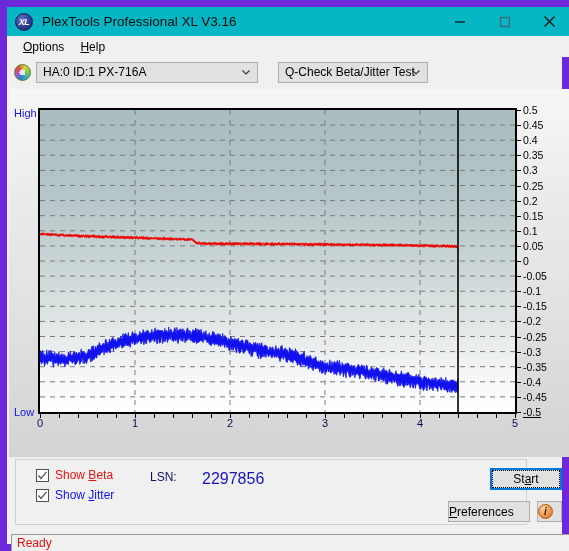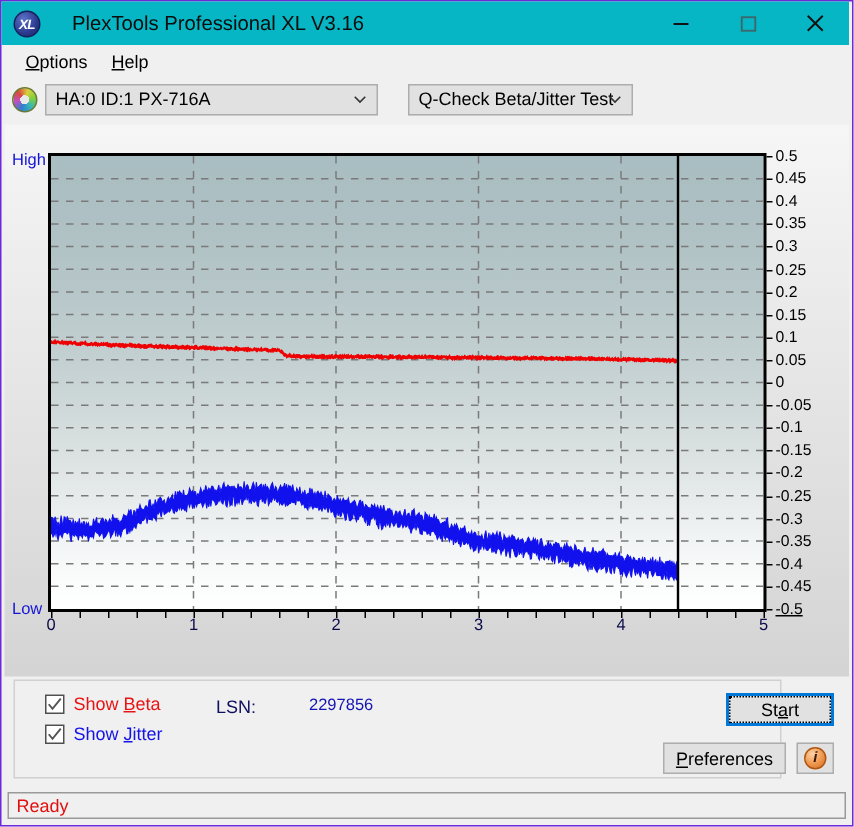--- a/index.html
+++ b/index.html
@@ -11,21 +11,21 @@
     width: 569px;
     height: 551px;
     font-family: "Liberation Sans", sans-serif;
     overflow: hidden;
   }
   #app {
     position: relative;
     width: 569px;
     height: 551px;
     box-sizing: border-box;
-    border: 1px solid #6d28d9;
+    border: 7px solid #6d28d9;
     background: #f0f0f0;
   }
 
   
   .titlebar {
     position: absolute;
     left: 0; top: 0;
     width: 565px;
     height: 29px;
     background: #06b6c4;
@@ -42,21 +42,21 @@
     font-size: 9px;
     font-weight: bold;
     font-style: italic;
     display: flex;
     align-items: center;
     justify-content: center;
     box-sizing: border-box;
     letter-spacing: -0.5px;
   }
   .title-text {
-    margin-left: 21px;
+    margin-left: 9px;
     font-size: 13.5px;
     color: #0c0c0c;
     white-space: nowrap;
   }
   .win-controls {
     position: absolute;
     right: 0; top: 0;
     height: 29px;
     display: flex;
   }
@@ -272,36 +272,35 @@
   .chk-label-beta u, .chk-label-jitter u { text-decoration: underline; }
 
   .lsn-label {
     position: absolute;
     left: 134px; top: 10px;
     font-size: 12px;
     color: #101060;
   }
   .lsn-value {
     position: absolute;
-    left: 196px; top: 10px;
-    font-size: 11px;
+    left: 186px; top: 10px;
+    font-size: 16px;
     color: #1414b4;
     text-align: center;
   }
 
   .btn {
     position: absolute;
     background: #e1e1e1;
     border: 1px solid #adadad;
     box-sizing: border-box;
     font-size: 12px;
     color: #000;
     display: flex;
     align-items: center;
-    justify-content: center;
     cursor: default;
   }
   .btn u { text-decoration: underline; }
   #btn-start {
     left: 474px; top: 8px;
     width: 72px; height: 22px;
     border: 2px solid #0078d7;
     background: #e1e1e1;
   }
   #btn-start .inner {

